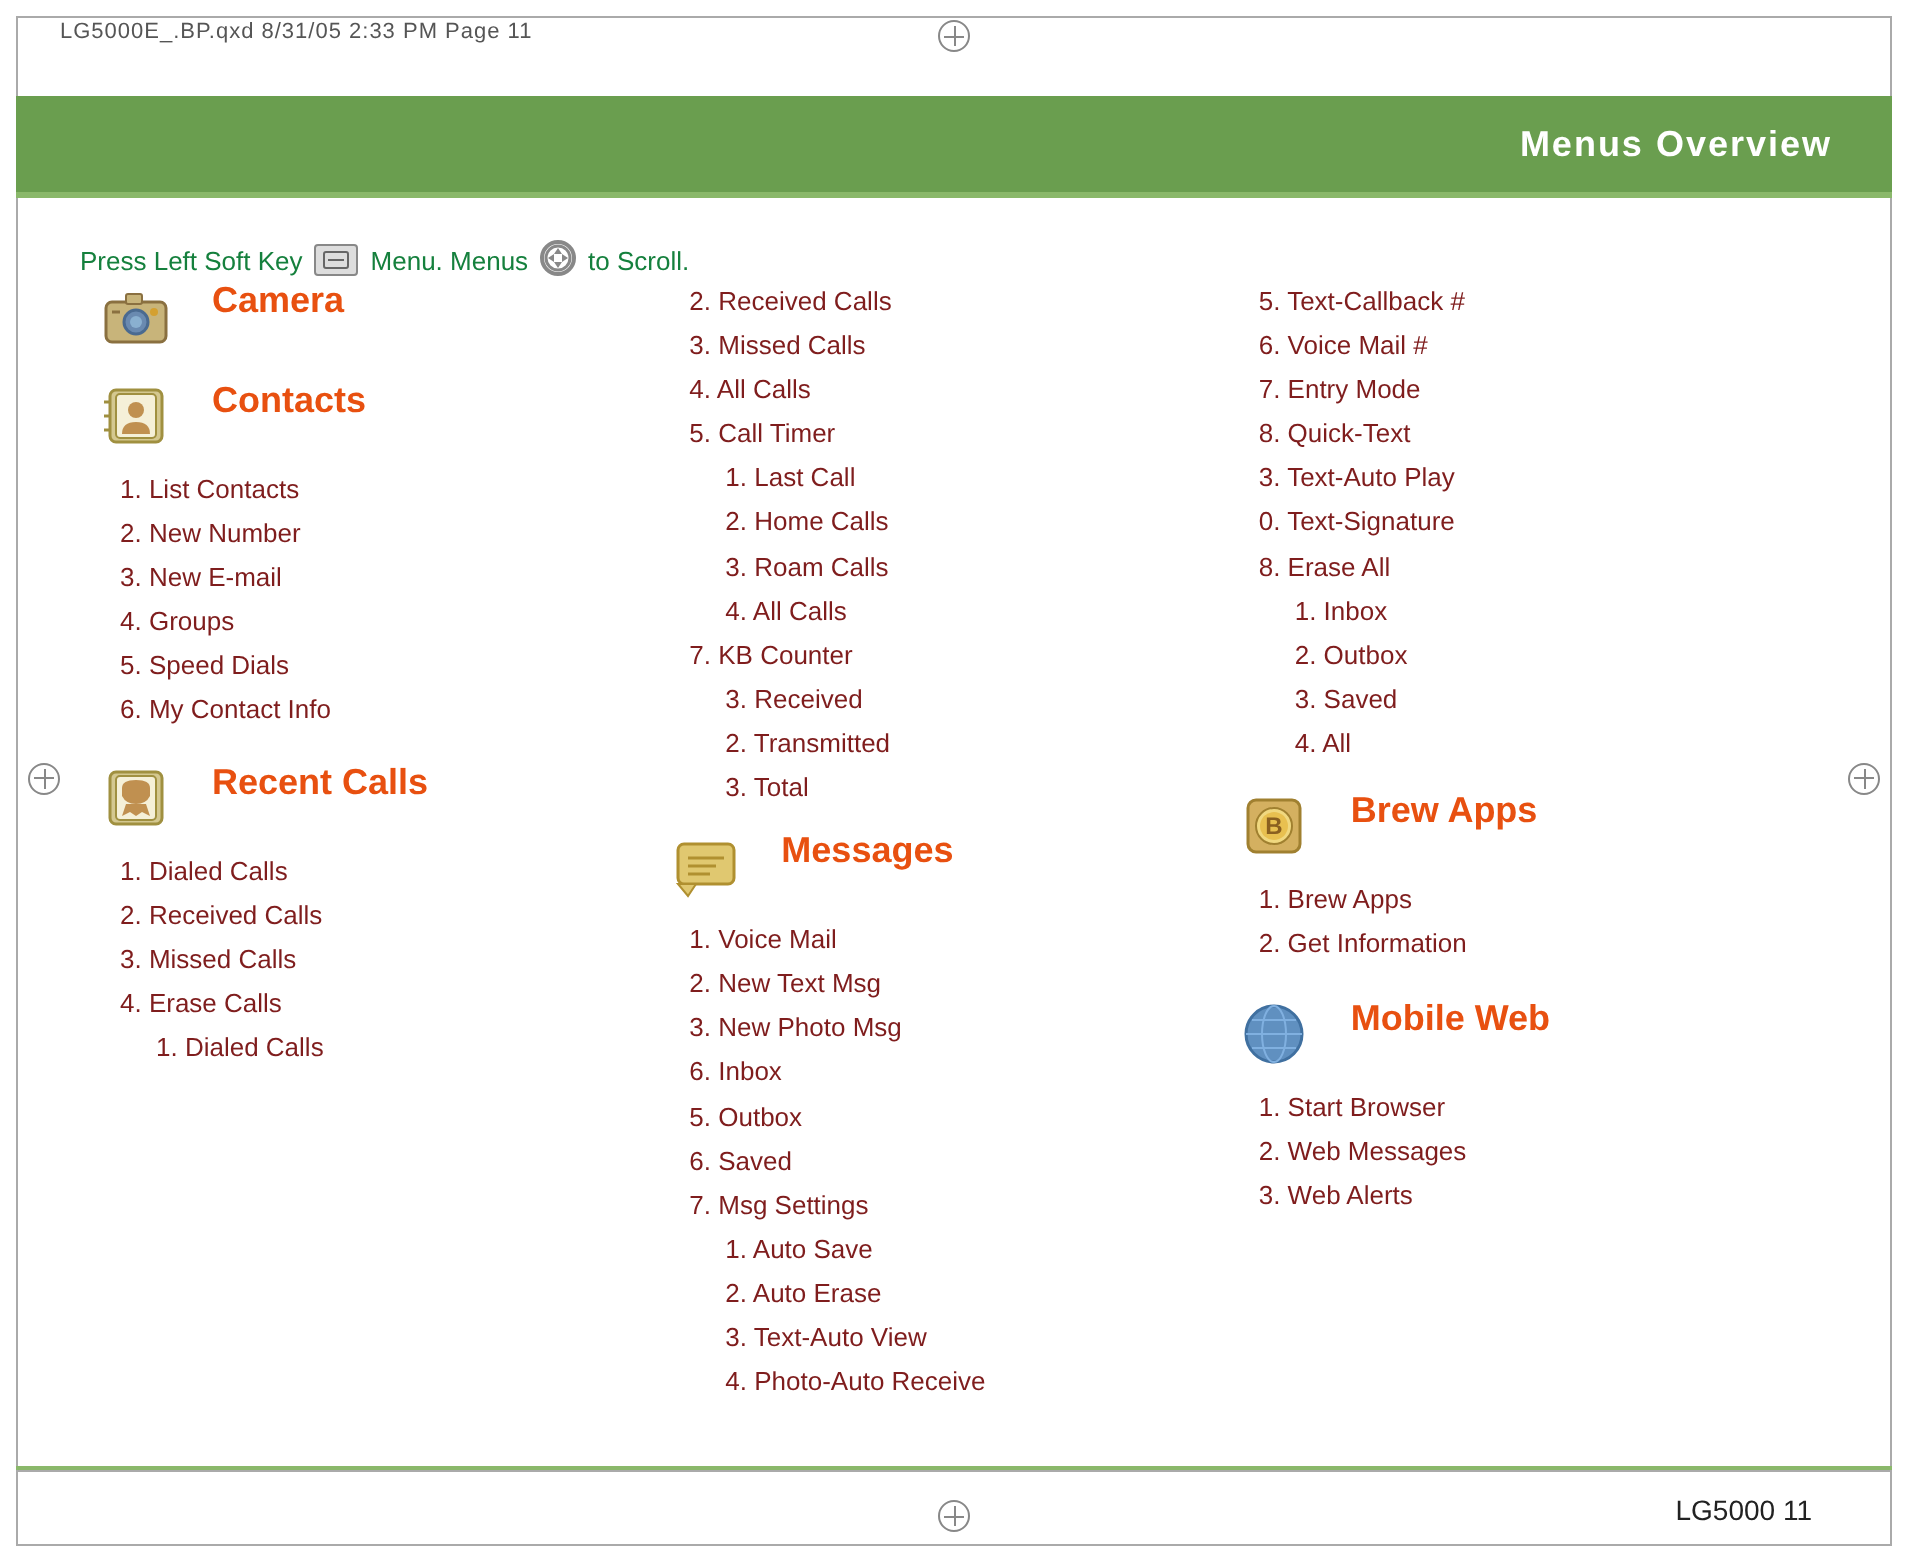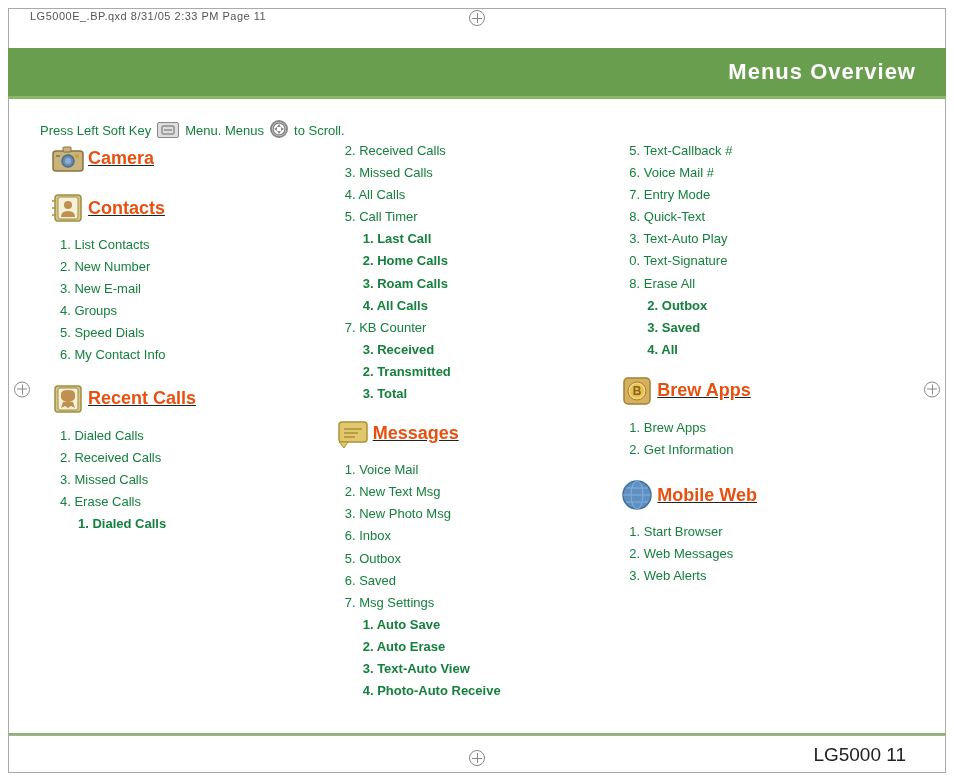--- a/index.html
+++ b/index.html
@@ -53,21 +53,21 @@
       height: 48px;
       background: #6a9e4f;
       display: flex;
       align-items: center;
       justify-content: flex-end;
       padding-right: 30px;
     }
 
     .header-title {
       color: #fff;
-      font-size: 22px;
+      font-size: 18px;
       font-weight: bold;
       letter-spacing: 1px;
       margin-left: 28px;
     }
 
     
     .header-line {
       position: absolute;
       top: 96px;
       left: 8px;
@@ -124,25 +124,23 @@
     }
 
     .col {
       flex: 1;
       padding-right: 10px;
     }
 
     
     .section-header {
       display: flex;
-      align-items: center;
-      gap: 2px;
+      gap: 20px;
       margin-bottom: 8px;
       margin-top: 14px;
-      text-decoration: underline;
     }
 
     .section-header:first-child {
       margin-top: 0;
     }
 
     .section-title {
       font-size: 18px;
       font-weight: bold;
       color: #e85010;
@@ -158,41 +156,40 @@
 
     
     .menu-list {
       margin-left: 10px;
       margin-bottom: 8px;
     }
 
     .menu-item {
       line-height: 1.7;
       font-size: 13px;
-      color: #15803d;
+      color: #7f1d1d;
     }
 
     .sub-item {
       margin-left: 18px;
-      font-weight: bold;
     }
 
     
     .footer {
       position: absolute;
       bottom: 8px;
       left: 8px;
       right: 8px;
       height: 38px;
       border-top: 1px solid #aaa;
       display: flex;
       align-items: center;
       justify-content: flex-end;
       padding-right: 40px;
-      font-size: 19px;
+      font-size: 14px;
       color: #222;
     }
 
     .footer-bottom-line {
       position: absolute;
       bottom: 46px;
       left: 8px;
       right: 8px;
       height: 2px;
       background: #8ab86a;
@@ -356,20 +353,21 @@
   <div class="col">
 
     <div class="menu-list" style="margin-top:0;">
       <div class="menu-item">5. Text-Callback #</div>
       <div class="menu-item">6. Voice Mail #</div>
       <div class="menu-item">7. Entry Mode</div>
       <div class="menu-item">8. Quick-Text</div>
       <div class="menu-item">3. Text-Auto Play</div>
       <div class="menu-item">0. Text-Signature</div>
       <div class="menu-item">8. Erase All</div>
+      <div class="menu-item sub-item">1. Inbox</div>
       <div class="menu-item sub-item">2. Outbox</div>
       <div class="menu-item sub-item">3. Saved</div>
       <div class="menu-item sub-item">4. All</div>
     </div>
 
     <div class="section-header" style="margin-top:12px;">
       <div class="section-icon">
         <svg width="34" height="34" viewBox="0 0 34 34">
           <rect x="4" y="4" width="26" height="26" rx="4" fill="#d4b060" stroke="#a08030" stroke-width="1.5"></rect>
           <circle cx="17" cy="17" r="9" fill="#f0d880" stroke="#a08030" stroke-width="1"></circle>

